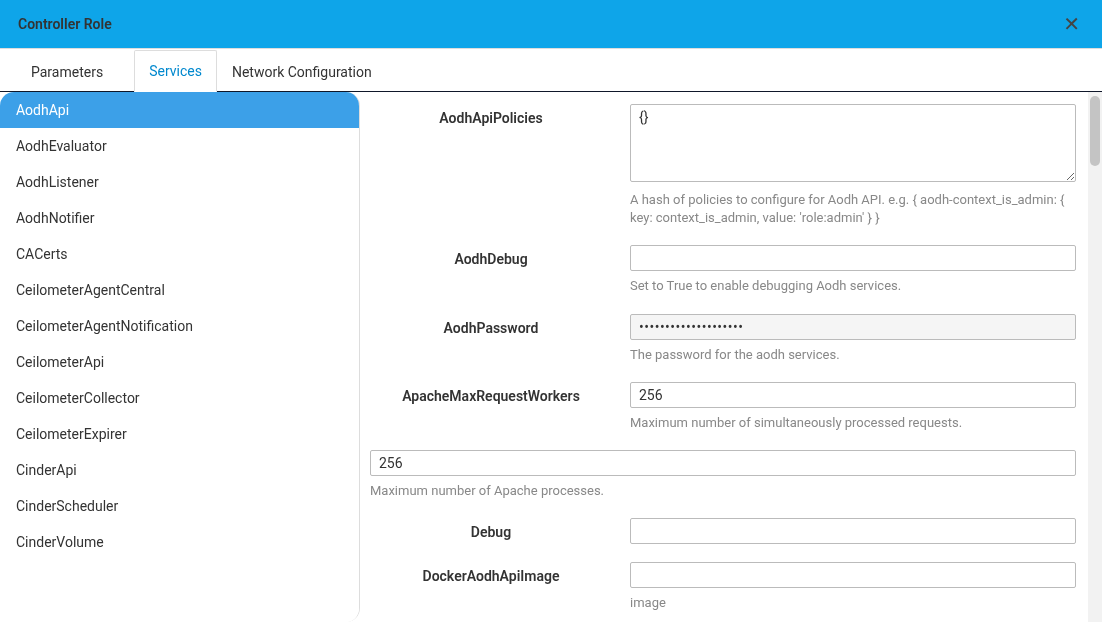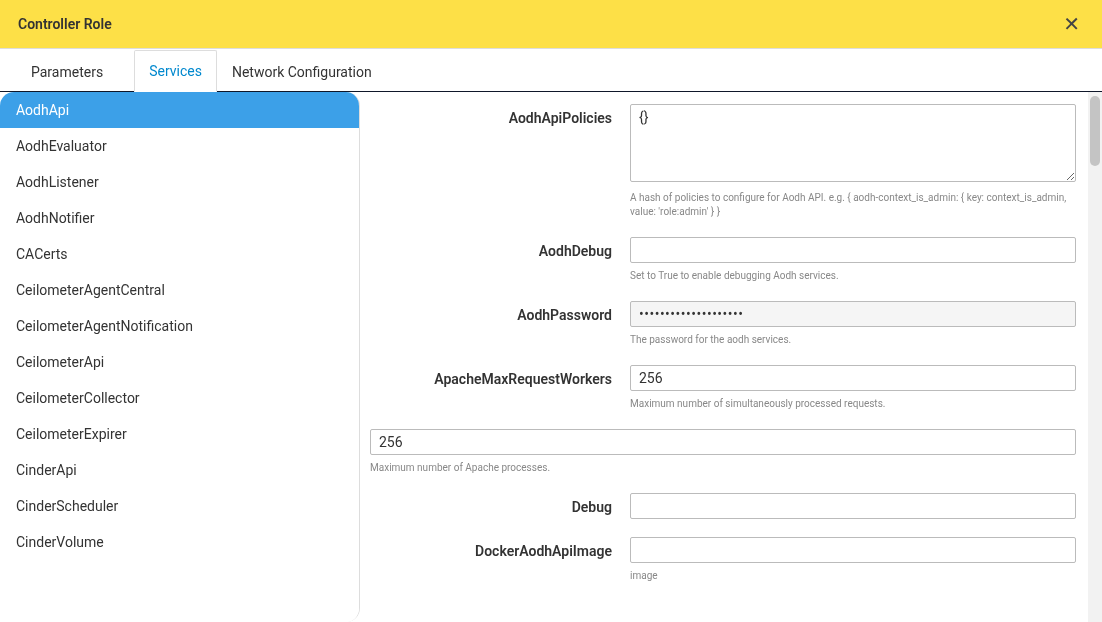--- a/index.html
+++ b/index.html
@@ -7,21 +7,21 @@
     font-family: -apple-system, BlinkMacSystemFont, "Segoe UI", Roboto, "Helvetica Neue", Arial, sans-serif;
     font-size: 14px;
     color: #333;
     background: #fff;
     width: 1102px;
     height: 622px;
     overflow: hidden;
     position: relative;
   }
   .modal-header {
-    background: #fde047;
+    background: #0ea5e9;
     border-bottom: 1px solid #ddd;
     padding: 14px 18px;
     display: flex;
     justify-content: space-between;
     align-items: center;
   }
   .modal-header .title {
     font-weight: 600;
     font-size: 14px;
     color: #333;
@@ -99,21 +99,21 @@
     overflow-y: auto;
     padding: 12px 26px 12px 10px;
     position: relative;
   }
   .form-row {
     display: flex;
     margin-bottom: 18px;
   }
   .label-col {
     width: 260px;
-    text-align: right;
+    text-align: center;
     padding-right: 18px;
     padding-top: 6px;
     font-weight: 600;
     color: #333;
   }
   .field-col {
     flex: 1;
   }
   .field-col input[type="text"],
   .field-col input[type="password"],
@@ -132,21 +132,21 @@
     resize: both;
   }
   .field-col input[type="number"] {
     padding-right: 2px;
   }
   .field-col input[type="password"] {
     background: #f5f5f5;
     letter-spacing: 0.5px;
   }
   .help-text {
-    font-size: 10px;
+    font-size: 13px;
     color: #888;
     margin-top: 6px;
     line-height: 1.4;
   }
   .fake-scrollbar {
     position: absolute;
     right: 0;
     top: 92px;
     bottom: 0;
     width: 14px;

